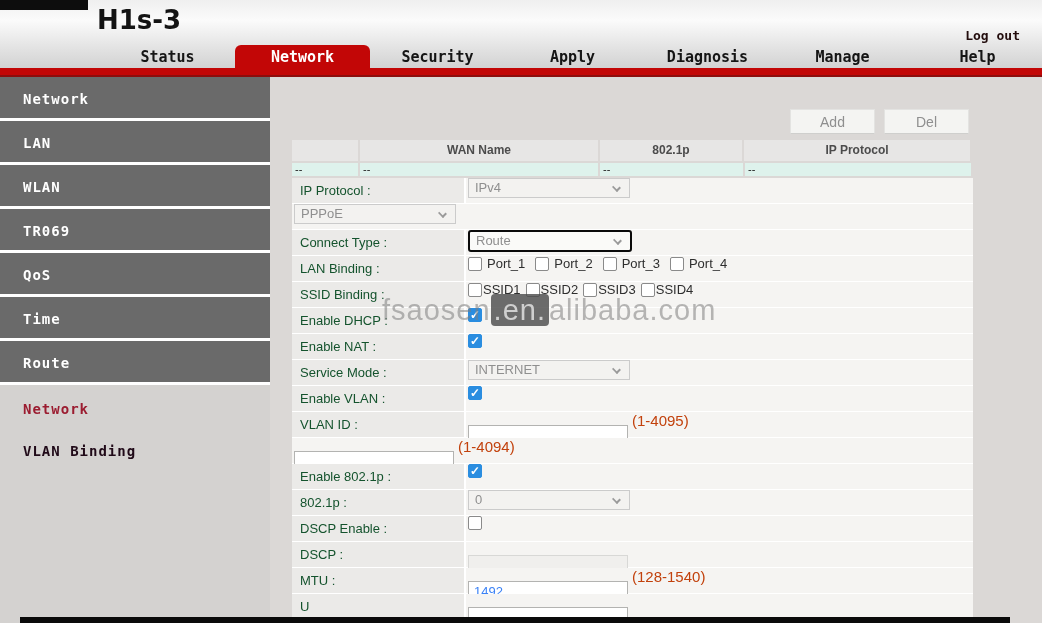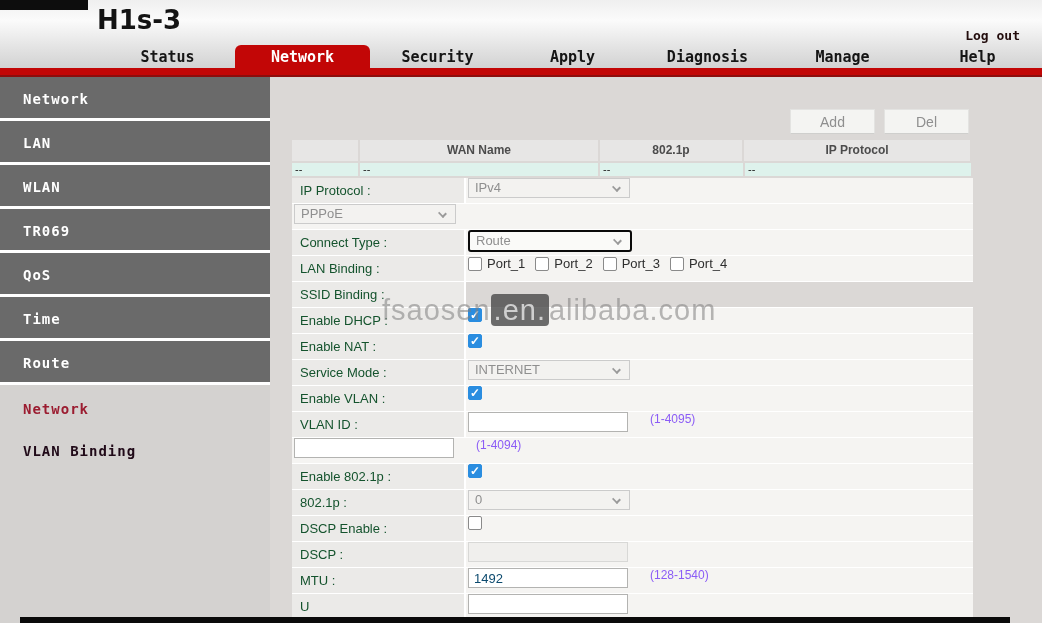--- a/index.html
+++ b/index.html
@@ -76,23 +76,23 @@
   .cb .tick { position:absolute; left:1px; top:-1px; color:#ffffff; font-size:12px;
               font-weight:bold; display:none; }
   .cb.checked .tick { display:block; }
   .cbgroup { display:flex; align-items:center; font-size:13px; color:#2e2e2e; }
   .cbgroup .cblabel { margin-right:10px; }
   .cbgroup.lan .cb { margin-right:5px; }
   .cbgroup.ssid .cb { margin-right:1px; }
   .cbgroup.ssid .cblabel { margin-right:5px; }
 
   .tinput { width:160px; height:20px; border:1px solid #b3b3b1; background:#ffffff;
-            font-size:13px; color:#0c4a6e; padding:0 5px; font-family:"Liberation Sans",sans-serif; }
+            font-size:13px; color:#3b82f6; padding:0 5px; font-family:"Liberation Sans",sans-serif;margin-top:13px; }
   .tinput:disabled { background:#f0efed; border-color:#d8d8d6; }
-  .hint { margin-left:22px; font-size:12px; color:#8b5cf6; }
+  .hint { margin-left:4px; font-size:15px; color:#c2410c; }
 
   .watermark { position:absolute; left:112px; top:217px; font-size:29px;
                color:rgba(125,125,125,0.55); letter-spacing:1px; white-space:nowrap;
                pointer-events:none; z-index:5; }
   .wm-badge { background:rgba(72,72,72,0.8); color:#cfcfcf; border-radius:4px;
               padding:0 3px; }
 
   .bottom-black-bar { position:absolute; left:20px; top:617px; width:990px; height:6px;
                       background:#0a0a0a; z-index:9; }
 </style>
@@ -177,20 +177,32 @@
               <span class="cblabel">Port_2</span>
               <span class="cb"></span>
               <span class="cblabel">Port_3</span>
               <span class="cb"></span>
               <span class="cblabel">Port_4</span>
             </div>
           </div>
         </div>
         <div class="frow">
           <div class="flabel">SSID Binding :</div>
+          <div class="fval">
+            <div class="cbgroup ssid">
+              <span class="cb"></span>
+              <span class="cblabel">SSID1</span>
+              <span class="cb"></span>
+              <span class="cblabel">SSID2</span>
+              <span class="cb"></span>
+              <span class="cblabel">SSID3</span>
+              <span class="cb"></span>
+              <span class="cblabel">SSID4</span>
+            </div>
+          </div>
         </div>
         <div class="frow">
           <div class="flabel">Enable DHCP :</div>
           <div class="fval">
             <span class="cb checked">
               <span class="tick">✓</span>
             </span>
           </div>
         </div>
         <div class="frow">

